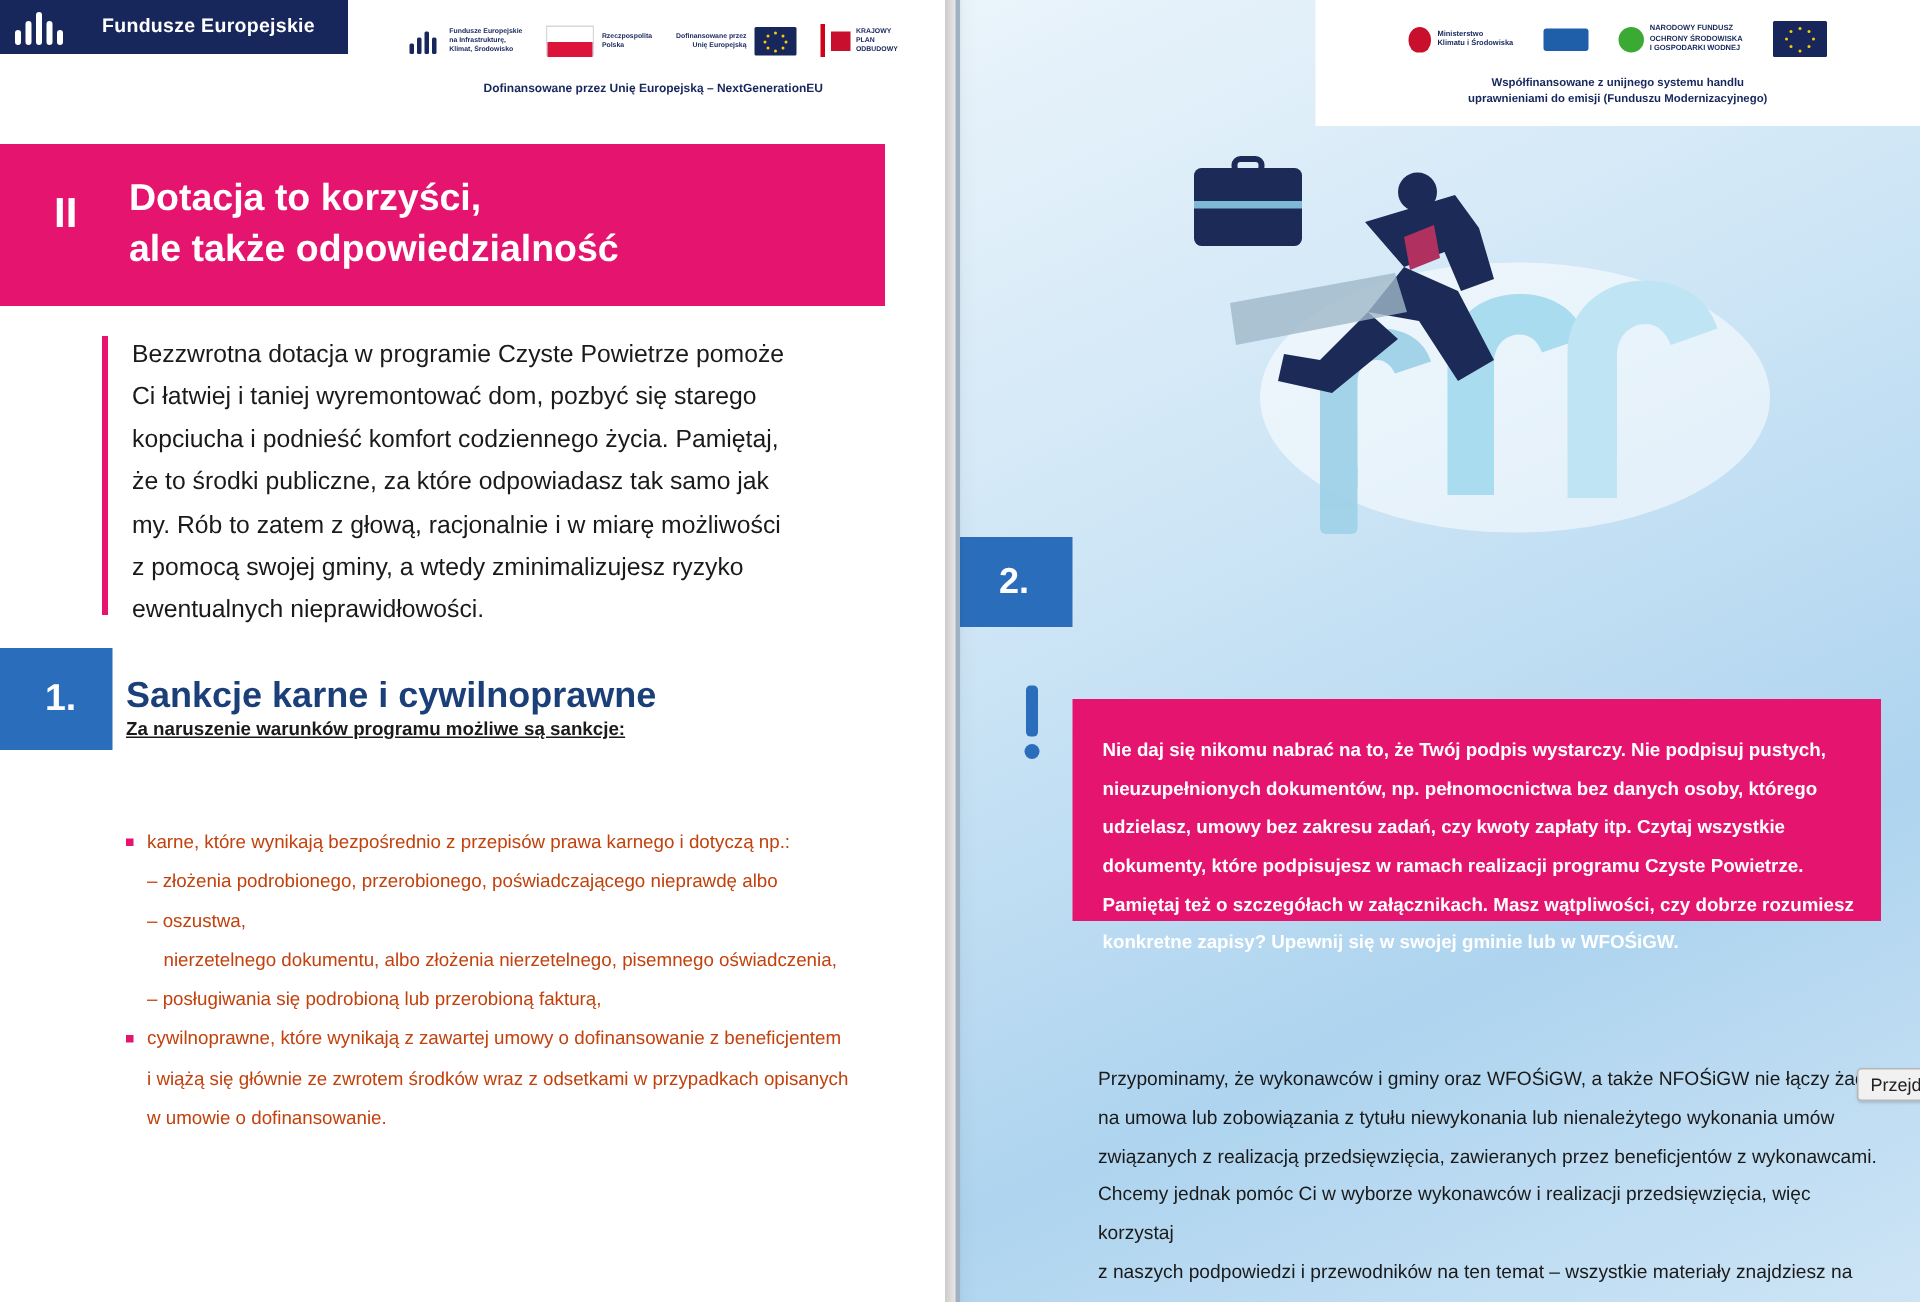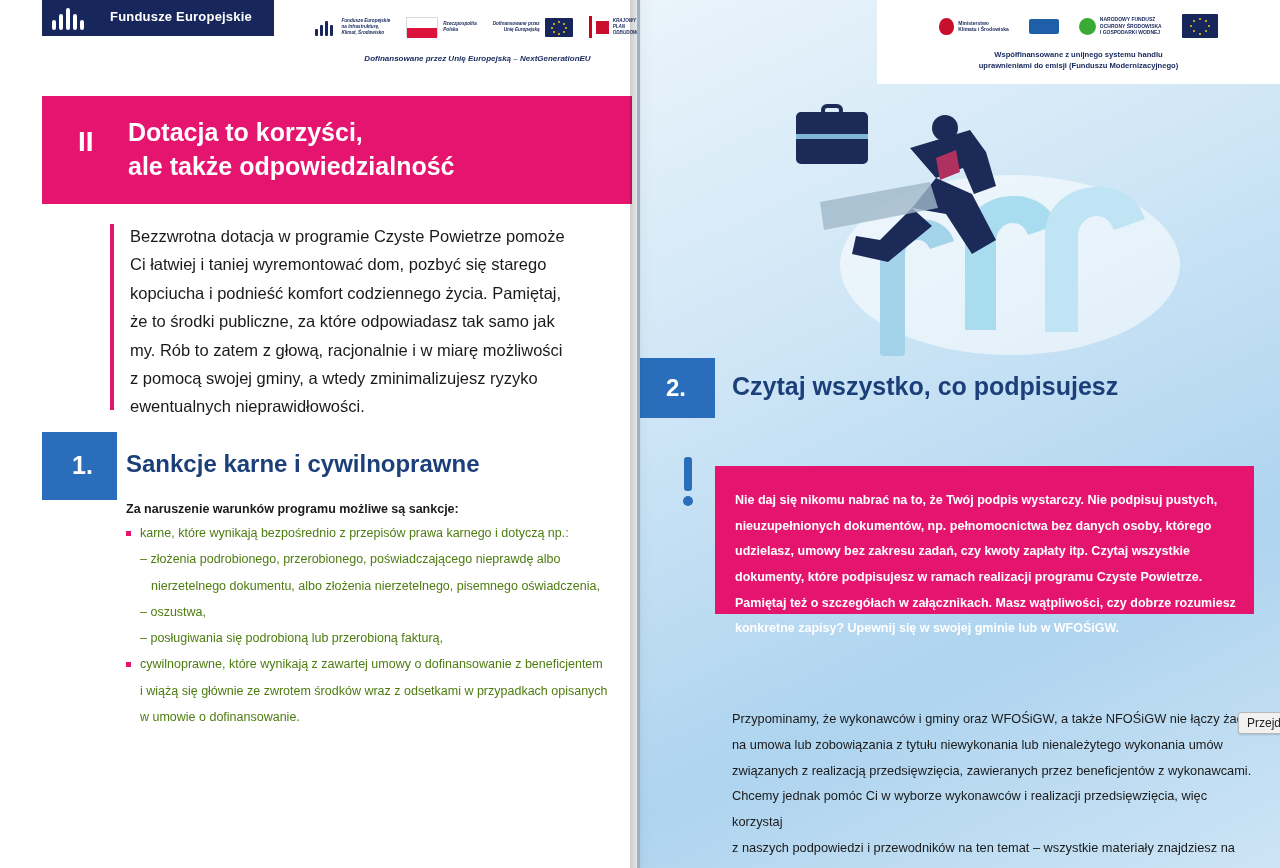--- a/index.html
+++ b/index.html
@@ -16,21 +16,20 @@
     overflow: hidden;
   }
 
   
   #left-page {
     position: absolute;
     left: 0; top: 0;
     width: 637px; height: 868px;
     background: #ffffff;
     overflow: hidden;
-    margin-left: 42px;
   }
   
   .hdr-left-band {
     position: absolute;
     left: 0; top: 0;
     width: 232px; height: 36px;
     background: #17275c;
   }
   .hdr-left-band .fe-text {
     position: absolute;
@@ -51,21 +50,20 @@
     width: 4px; border-radius: 2px;
     background: #ffffff;
     bottom: 0;
   }
   .hdr-logos {
     position: absolute;
     left: 232px; top: 0;
     width: 405px; height: 84px;
     background: #ffffff;
     border-left: 1px solid #ffffff;
-    font-style: italic;
   }
   .logo-row {
     position: absolute;
     left: 0; top: 4px;
     width: 405px; height: 46px;
     display: flex;
     align-items: center;
     justify-content: center;
     gap: 16px;
   }
@@ -152,29 +150,29 @@
     font-size: 25px; font-weight: bold;
   }
   .sec1-title {
     position: absolute;
     left: 84px; top: 450px;
     font-size: 24px; font-weight: bold; color: #1b3f78;
   }
 
   .sec1-lead {
     position: absolute;
-    left: 84px; top: 502px;
-    font-size: 12.5px; font-weight: bold; color: #1a1a1a;
+    left: 84px; top: 479px;
+    font-size: 12.5px; font-weight: bold; color: #1a1a1a; text-decoration: underline;
   }
   .bullets {
     position: absolute;
-    left: 84px; top: 520px;
+    left: 84px; top: 548px;
     width: 500px;
     font-size: 12.5px;
-    color: #4d7c0f;
+    color: #c2410c;
     line-height: 2.1;
   }
   .bul-row { position: relative; padding-left: 14px; }
   .bul-row .sq {
     position: absolute; left: 0; top: 11px;
     width: 5px; height: 5px; background: #e5156f;
   }
   .sub-row { padding-left: 14px; }
 
   
@@ -363,25 +361,25 @@
     <div class="sec1-lead">Za naruszenie warunków programu możliwe są sankcje:</div>
 
     <div class="bullets">
       <div class="bul-row">
         <div class="sq"></div>
         <span>karne, które wynikają bezpośrednio z przepisów prawa karnego i dotyczą np.:</span>
       </div>
       <div class="sub-row">
         <span>– złożenia podrobionego, przerobionego, poświadczającego nieprawdę albo</span>
       </div>
+      <div class="sub-row">
+        <span>– oszustwa,</span>
+      </div>
       <div class="sub-row" style="padding-left:25px;">
         <span>nierzetelnego dokumentu, albo złożenia nierzetelnego, pisemnego oświadczenia,</span>
-      </div>
-      <div class="sub-row">
-        <span>– oszustwa,</span>
       </div>
       <div class="sub-row">
         <span>– posługiwania się podrobioną lub przerobioną fakturą,</span>
       </div>
       <div class="bul-row">
         <div class="sq"></div>
         <span>cywilnoprawne, które wynikają z zawartej umowy o dofinansowanie z beneficjentem</span>
       </div>
       <div class="sub-row">
         <span>i wiążą się głównie ze zwrotem środków wraz z odsetkami w przypadkach opisanych</span>
@@ -448,21 +446,20 @@
       <rect x="36" y="22" width="72" height="52" rx="5" fill="#1b2a56"></rect>
       <rect x="63" y="16" width="18" height="9" rx="4" fill="none" stroke="#1b2a56" stroke-width="4"></rect>
       <rect x="36" y="44" width="72" height="5" fill="#7fb8d6"></rect>
       <path d="M176 68 L196 60 L200 82 L180 90 Z" fill="#b03060"></path>
       <path d="M60 112 L170 92 L178 118 L64 140 Z" fill="#9fb8c8" opacity="0.8"></path>
     </svg>
 
     <div class="sec2-badge">
       <span>2.</span>
     </div>
-    <div class="sec2-title">Czytaj wszystko, co podpisujesz</div>
 
     <svg class="excl-icon" viewBox="0 0 24 60">
       <rect x="8" y="2" width="8" height="34" rx="3" fill="#2a6ebb"></rect>
       <circle cx="12" cy="46" r="5" fill="#2a6ebb"></circle>
     </svg>
 
     <div class="pink-box">
       <div class="txt">Nie daj się nikomu nabrać na to, że Twój podpis wystarczy. Nie podpisuj pustych,
 nieuzupełnionych dokumentów, np. pełnomocnictwa bez danych osoby, którego
 udzielasz, umowy bez zakresu zadań, czy kwoty zapłaty itp. Czytaj wszystkie

